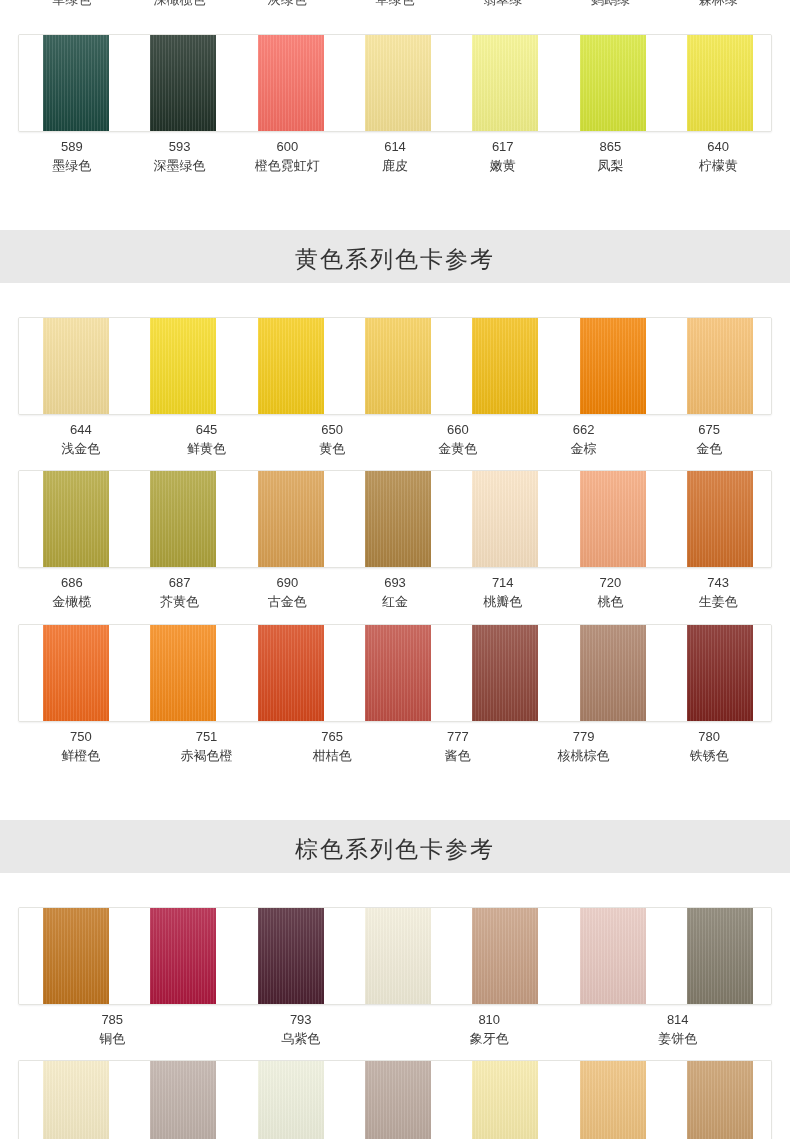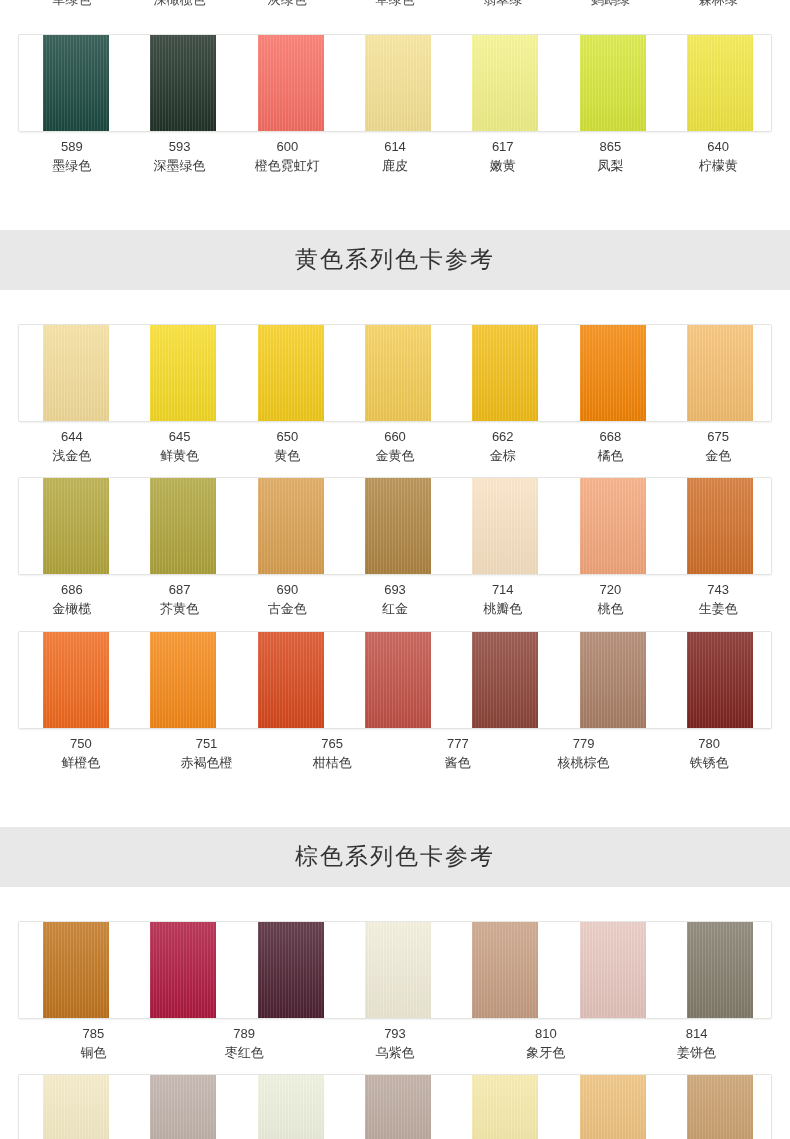--- a/index.html
+++ b/index.html
@@ -14,21 +14,21 @@
 
   
   .section-bar {
     width: 790px;
     background: #e8e8e8;
     text-align: center;
     color: #333333;
     font-size: 23px;
     letter-spacing: 2px;
     line-height: 1;
-    padding: 18px 0 19px 0;
+    padding: 18px 0 12px 0;
   }
 
   
   .swatch-block { width: 790px; }
 
   .strip {
     position: relative;
     margin: 0 18px;
     width: 754px;
     height: 98px;
@@ -226,24 +226,20 @@
           </div>
           <div class="label">
             <span class="code">660</span>
             <span class="name">金黄色</span>
           </div>
           <div class="label">
             <span class="code">662</span>
             <span class="name">金棕</span>
           </div>
           <div class="label">
-            <span class="code">668</span>
-            <span class="name">橘色</span>
-          </div>
-          <div class="label">
             <span class="code">675</span>
             <span class="name">金色</span>
           </div>
         </div>
       </div>
       <div class="gap-sm"></div>
       <div class="swatch-block">
         <div class="strip">
           <div class="cell">
             <div class="chip" style="background: rgb(181, 168, 62);"></div>
@@ -377,24 +373,20 @@
           <div class="cell">
             <div class="chip" style="background: rgb(132, 125, 108);"></div>
           </div>
         </div>
         <div class="labels">
           <div class="label">
             <span class="code">785</span>
             <span class="name">铜色</span>
           </div>
           <div class="label">
-            <span class="code">789</span>
-            <span class="name">枣红色</span>
-          </div>
-          <div class="label">
             <span class="code">793</span>
             <span class="name">乌紫色</span>
           </div>
           <div class="label">
             <span class="code">810</span>
             <span class="name">象牙色</span>
           </div>
           <div class="label">
             <span class="code">814</span>
             <span class="name">姜饼色</span>

